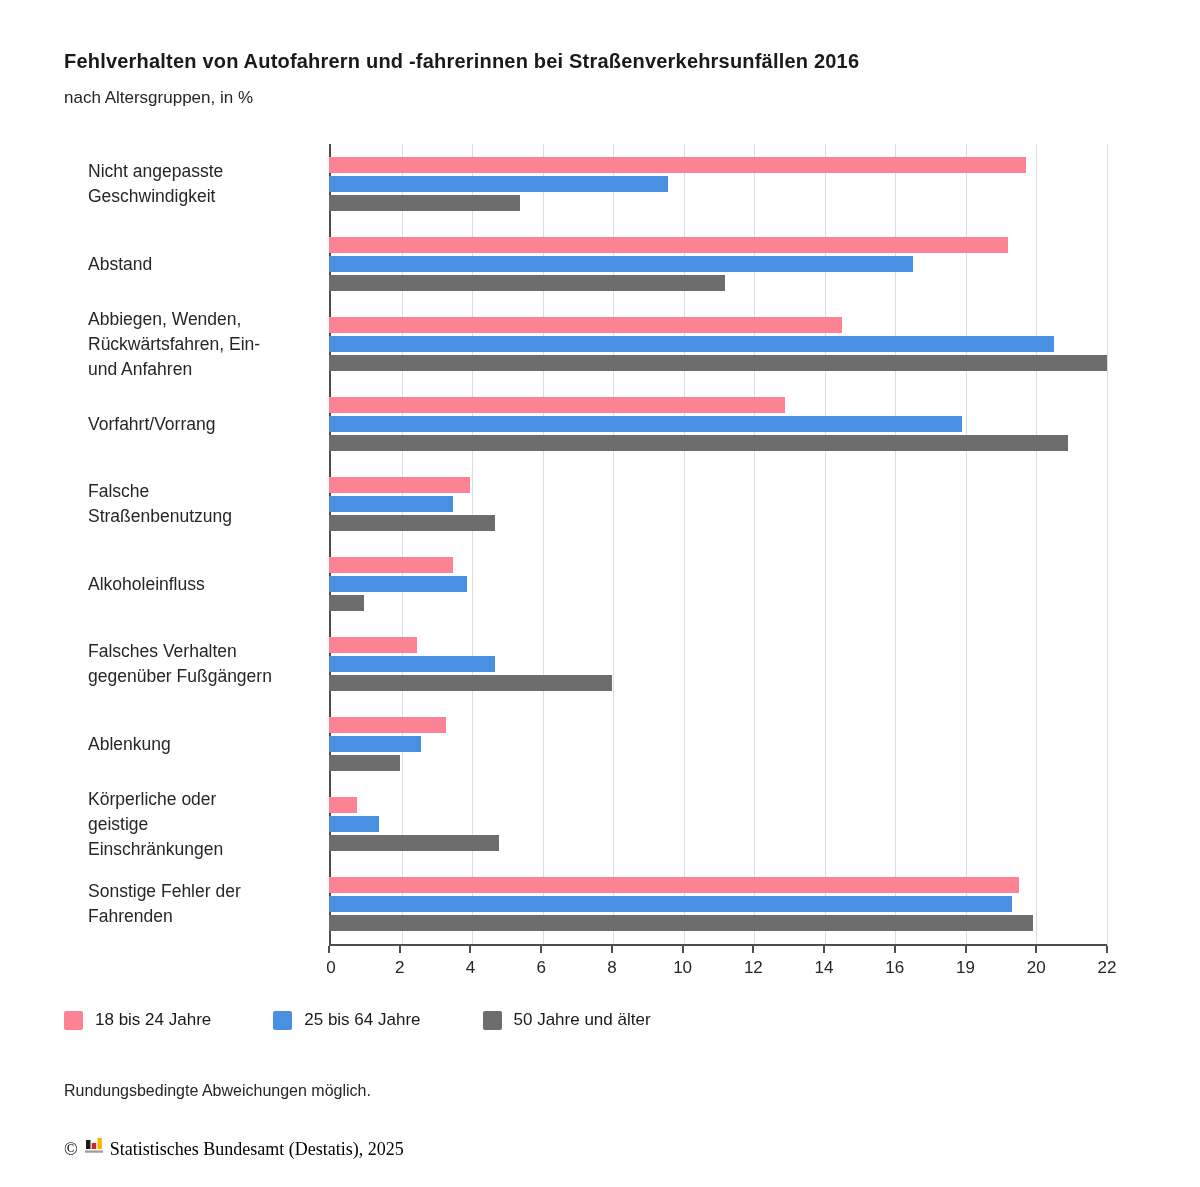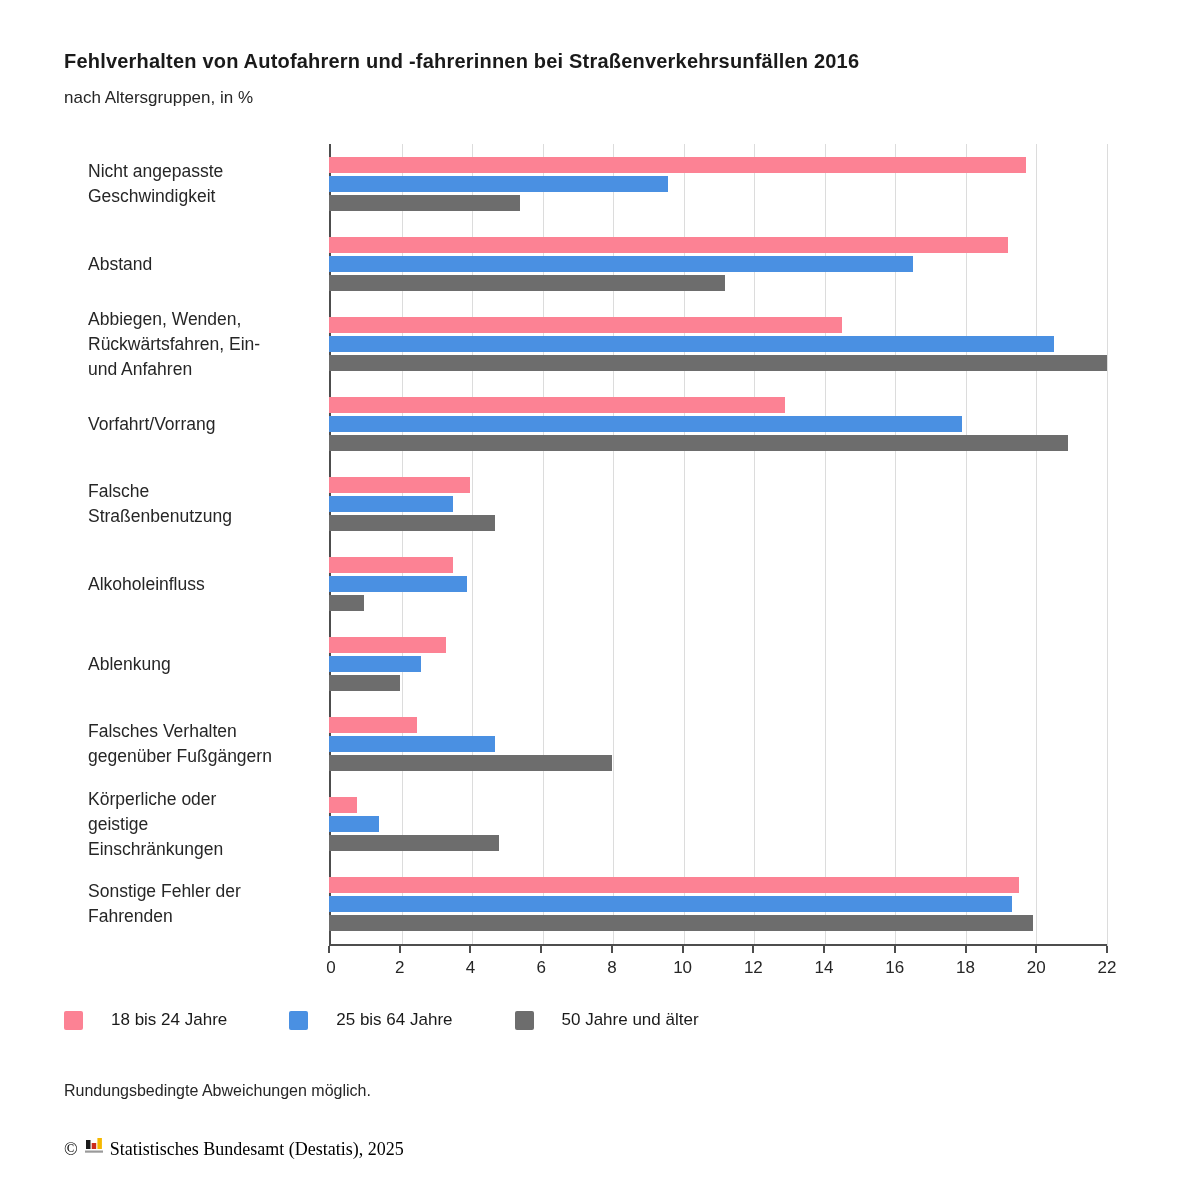--- a/index.html
+++ b/index.html
@@ -26,21 +26,21 @@
 
   
   .x-axis{position:relative;margin-left:241px;height:38px;border-top:2px solid #4d4d4d;z-index:1;}
   .tick{position:absolute;top:0;width:2px;height:7px;background:#4d4d4d;transform:translateX(-1px);}
   .tick-label{position:absolute;top:12px;transform:translateX(-50%);
     font-size:17px;color:#262626;}
   .tick-label.first{transform:translateX(-30%);}
 
   
   .legend{display:flex;align-items:center;gap:62px;margin:26px 93px 0 64px;}
-  .legend-item{display:flex;align-items:center;gap:28px;font-size:17px;color:#1a1a1a;}
+  .legend-item{display:flex;align-items:center;gap:12px;font-size:17px;color:#1a1a1a;}
   .swatch{width:19px;height:19px;border-radius:2px;display:inline-block;}
 
   .footnote{margin:52px 93px 0 64px;font-size:16px;color:#262626;}
   .source{margin:38px 93px 0 64px;font-size:18px;
     font-family:"Liberation Serif","DejaVu Serif",serif;color:#000;
     display:flex;align-items:center;gap:7px;}
   .source .logo{display:inline-block;position:relative;top:-1px;}
 </style>
 </head>
 <body>
@@ -111,34 +111,34 @@
         </div>
         <div class="row">
           <div class="cat-label">Alkoholeinfluss</div>
           <div class="bar-group">
             <div class="bar" style="width: 15.9091%; background: rgb(252, 130, 148);"></div>
             <div class="bar" style="width: 17.7273%; background: rgb(74, 144, 226);"></div>
             <div class="bar" style="width: 4.54545%; background: rgb(109, 109, 109);"></div>
           </div>
         </div>
         <div class="row">
+          <div class="cat-label">Falsches Verhalten
+gegenüber Fußgängern</div>
+          <div class="bar-group">
+            <div class="bar" style="width: 11.3636%; background: rgb(252, 130, 148);"></div>
+            <div class="bar" style="width: 21.3636%; background: rgb(74, 144, 226);"></div>
+            <div class="bar" style="width: 36.3636%; background: rgb(109, 109, 109);"></div>
+          </div>
+        </div>
+        <div class="row">
           <div class="cat-label">Ablenkung</div>
           <div class="bar-group">
             <div class="bar" style="width: 15%; background: rgb(252, 130, 148);"></div>
             <div class="bar" style="width: 11.8182%; background: rgb(74, 144, 226);"></div>
             <div class="bar" style="width: 9.09091%; background: rgb(109, 109, 109);"></div>
-          </div>
-        </div>
-        <div class="row">
-          <div class="cat-label">Falsches Verhalten
-gegenüber Fußgängern</div>
-          <div class="bar-group">
-            <div class="bar" style="width: 11.3636%; background: rgb(252, 130, 148);"></div>
-            <div class="bar" style="width: 21.3636%; background: rgb(74, 144, 226);"></div>
-            <div class="bar" style="width: 36.3636%; background: rgb(109, 109, 109);"></div>
           </div>
         </div>
         <div class="row">
           <div class="cat-label">Körperliche oder
 geistige
 Einschränkungen</div>
           <div class="bar-group">
             <div class="bar" style="width: 3.63636%; background: rgb(252, 130, 148);"></div>
             <div class="bar" style="width: 6.36364%; background: rgb(74, 144, 226);"></div>
             <div class="bar" style="width: 21.8182%; background: rgb(109, 109, 109);"></div>
@@ -167,21 +167,21 @@
         <span class="tick-label" style="left: 36.3636%;">8</span>
         <div class="tick" style="left: 45.4545%;"></div>
         <span class="tick-label" style="left: 45.4545%;">10</span>
         <div class="tick" style="left: 54.5455%;"></div>
         <span class="tick-label" style="left: 54.5455%;">12</span>
         <div class="tick" style="left: 63.6364%;"></div>
         <span class="tick-label" style="left: 63.6364%;">14</span>
         <div class="tick" style="left: 72.7273%;"></div>
         <span class="tick-label" style="left: 72.7273%;">16</span>
         <div class="tick" style="left: 81.8182%;"></div>
-        <span class="tick-label" style="left: 81.8182%;">18</span>
+        <span class="tick-label" style="left: 81.8182%;">19</span>
         <div class="tick" style="left: 90.9091%;"></div>
         <span class="tick-label" style="left: 90.9091%;">20</span>
         <div class="tick" style="left: 100%;"></div>
         <span class="tick-label" style="left: 100%;">22</span>
       </div>
   </div>
 
   <div class="legend" id="legend">
       <div class="legend-item">
         <span class="swatch" style="background: rgb(252, 130, 148);"></span>

